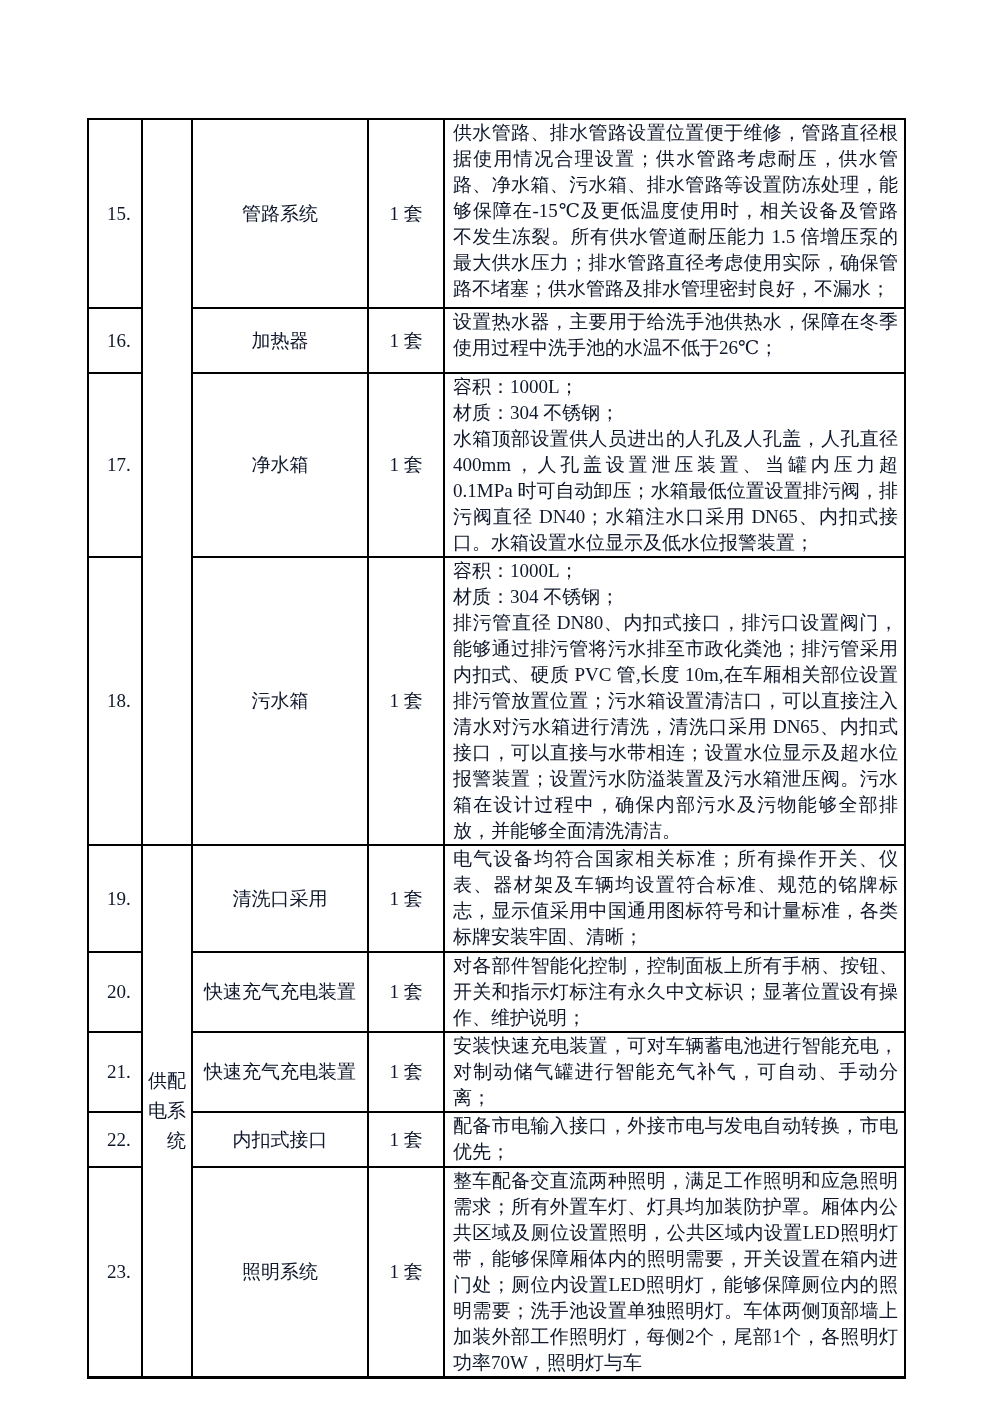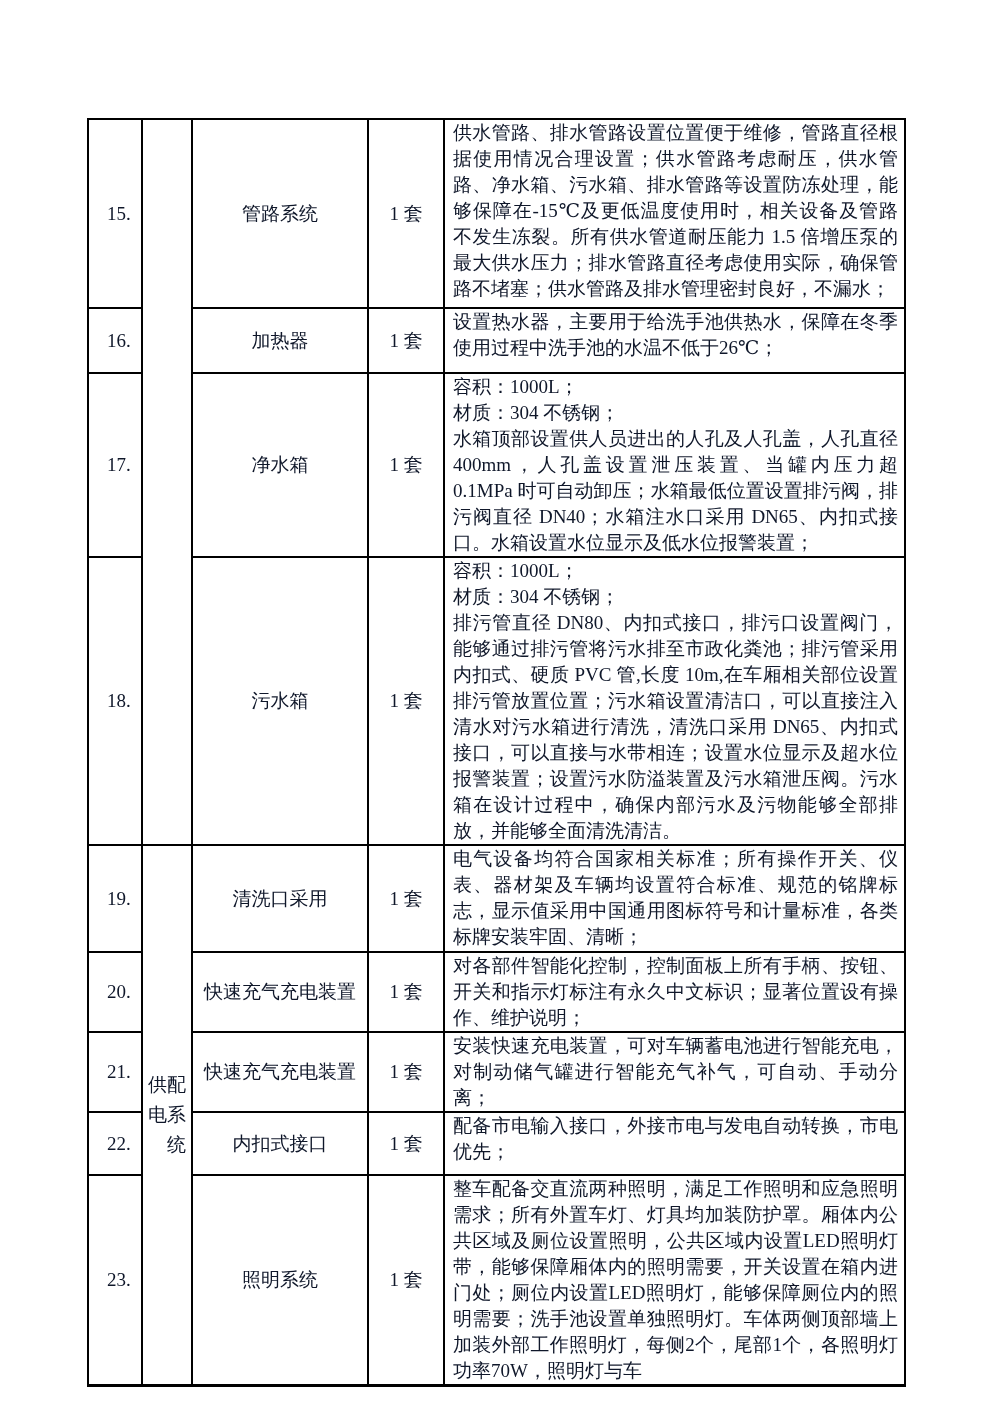--- a/index.html
+++ b/index.html
@@ -67,21 +67,21 @@
     line-height: 26px;
     padding: 0 6px 0 8px;
   }
   tr.r15 { height: 189px; }
   tr.r16 { height: 65px; }
   tr.r17 { height: 176px; }
   tr.r18 { height: 262px; }
   tr.r19 { height: 107px; }
   tr.r20 { height: 78px; }
   tr.r21 { height: 49px; }
-  tr.r22 { height: 63px; margin-top: 36px; }
+  tr.r22 { height: 55px; margin-top: 36px; }
   tr.r23 { height: 181px; }
 </style>
 </head>
 <body>
 
 <div class="page">
   <table class="spec">
     <colgroup>
       <col class="c-no">
       <col class="c-cat">

